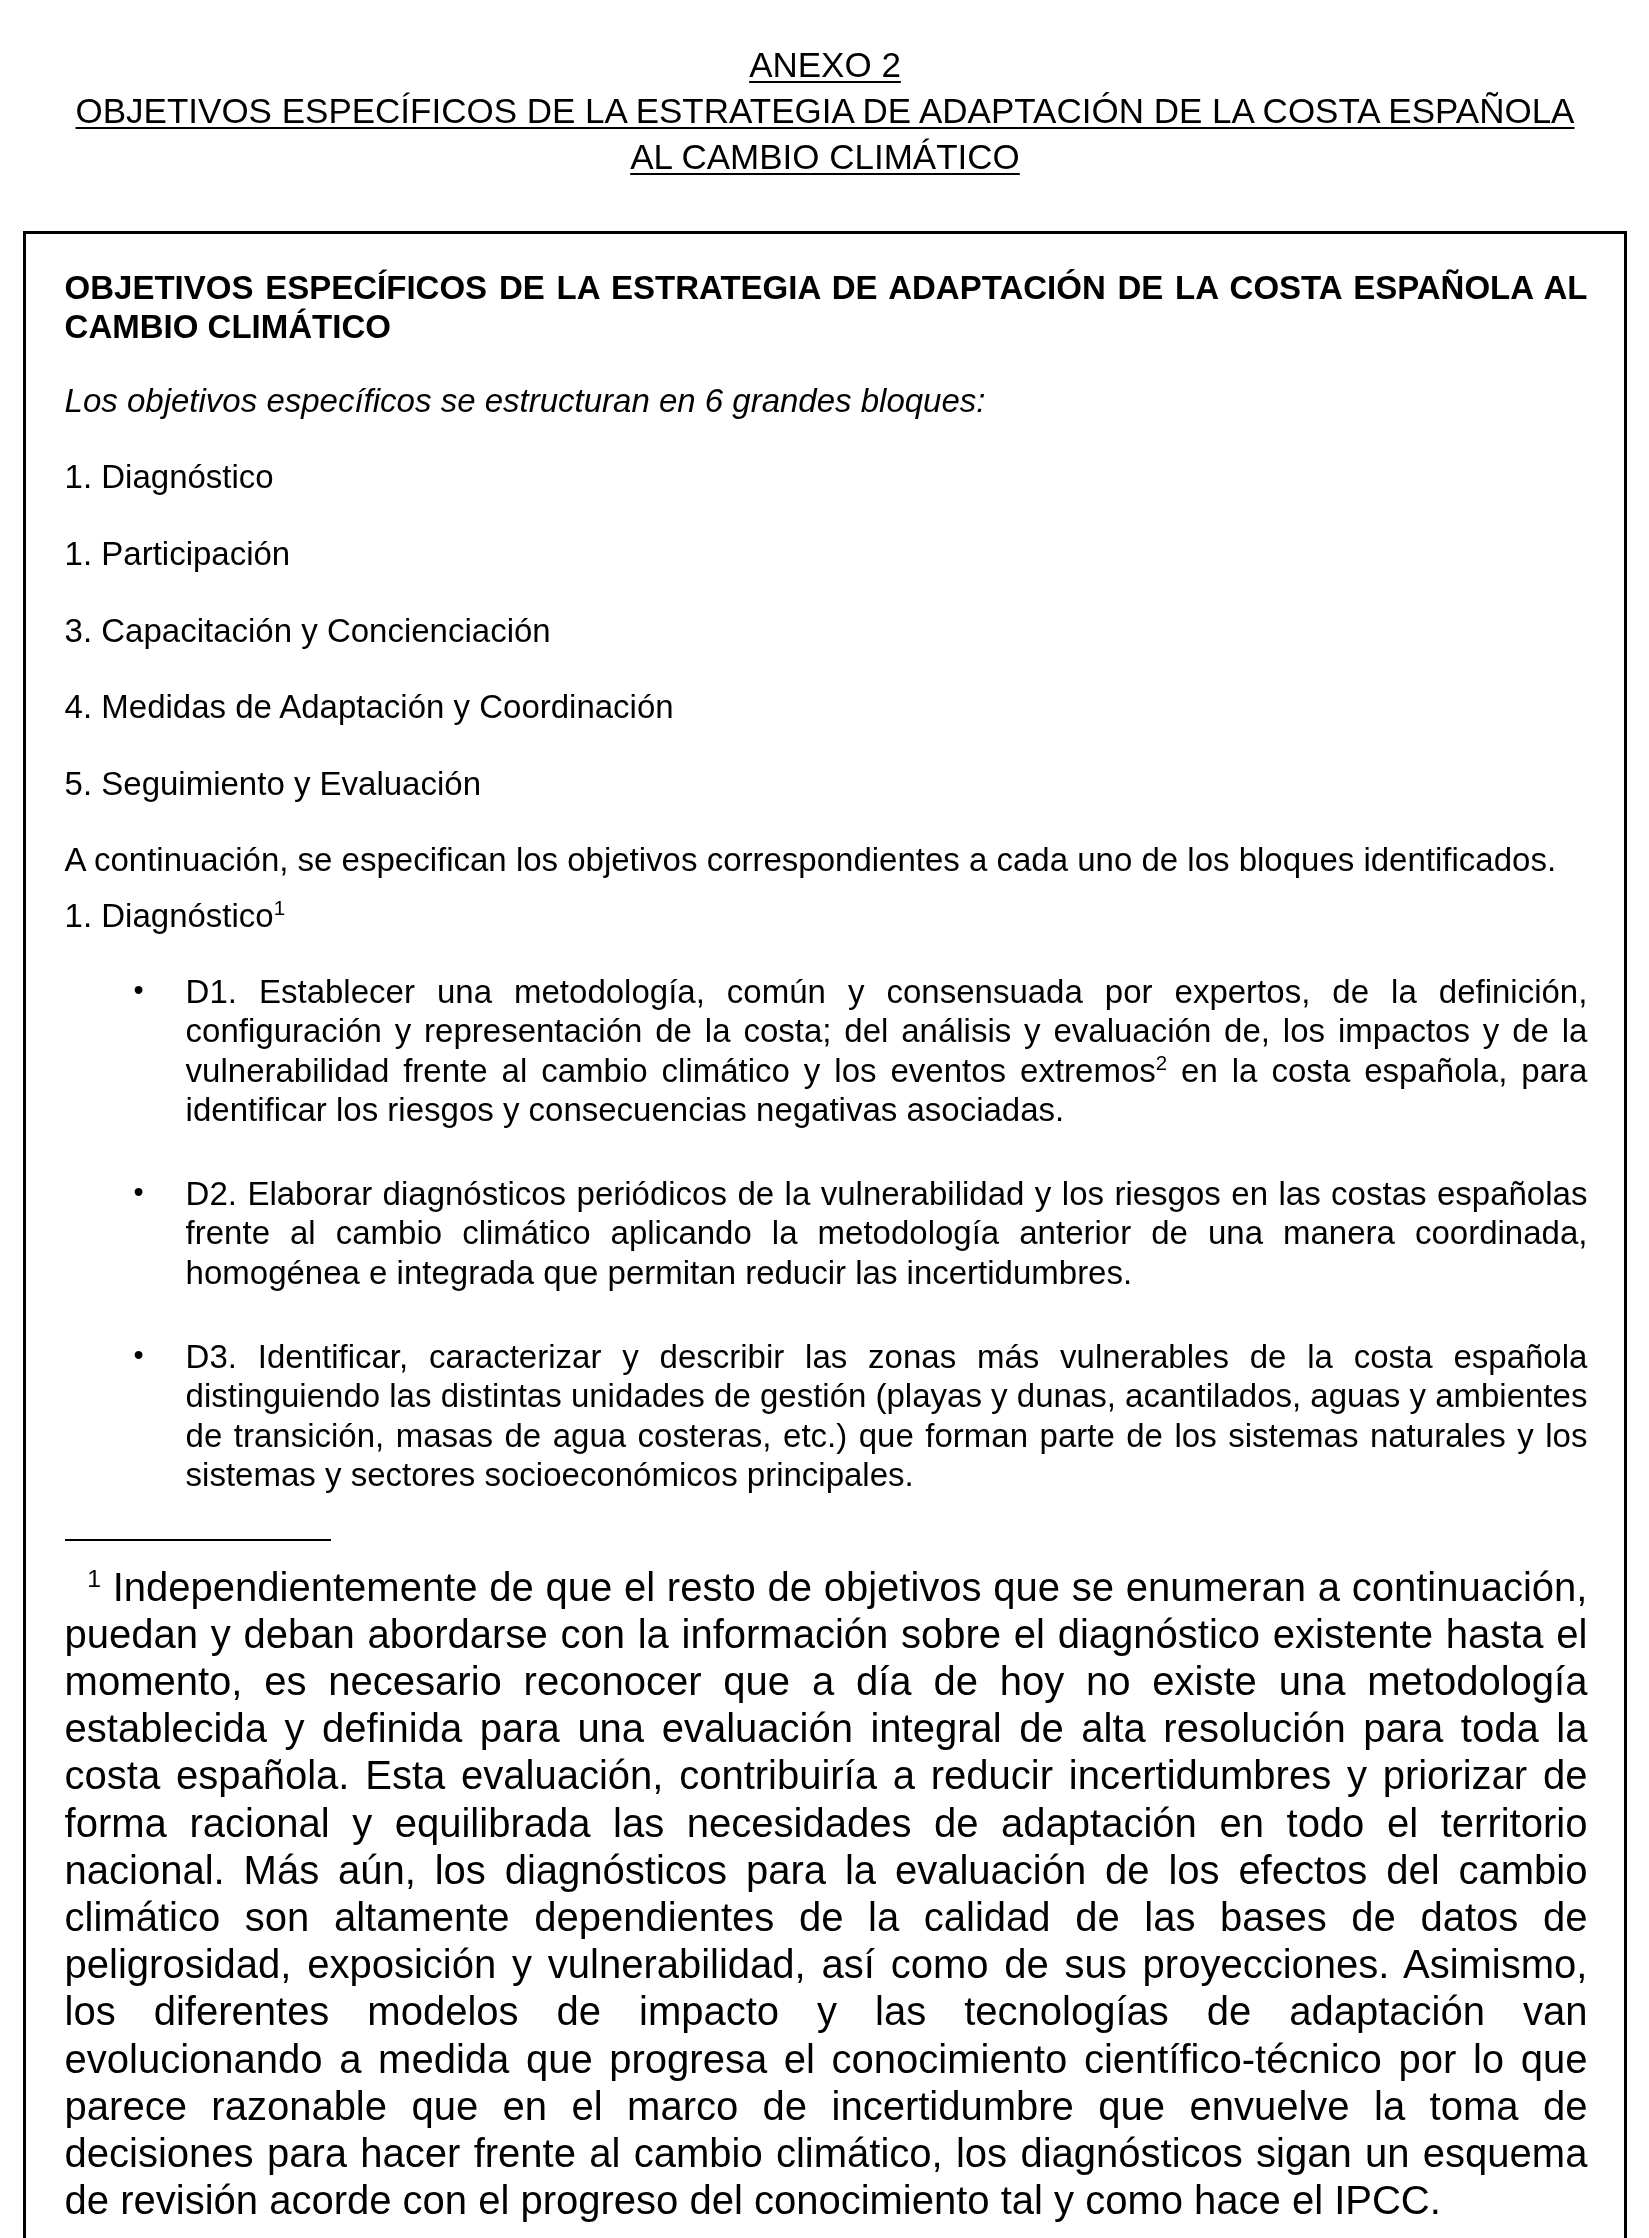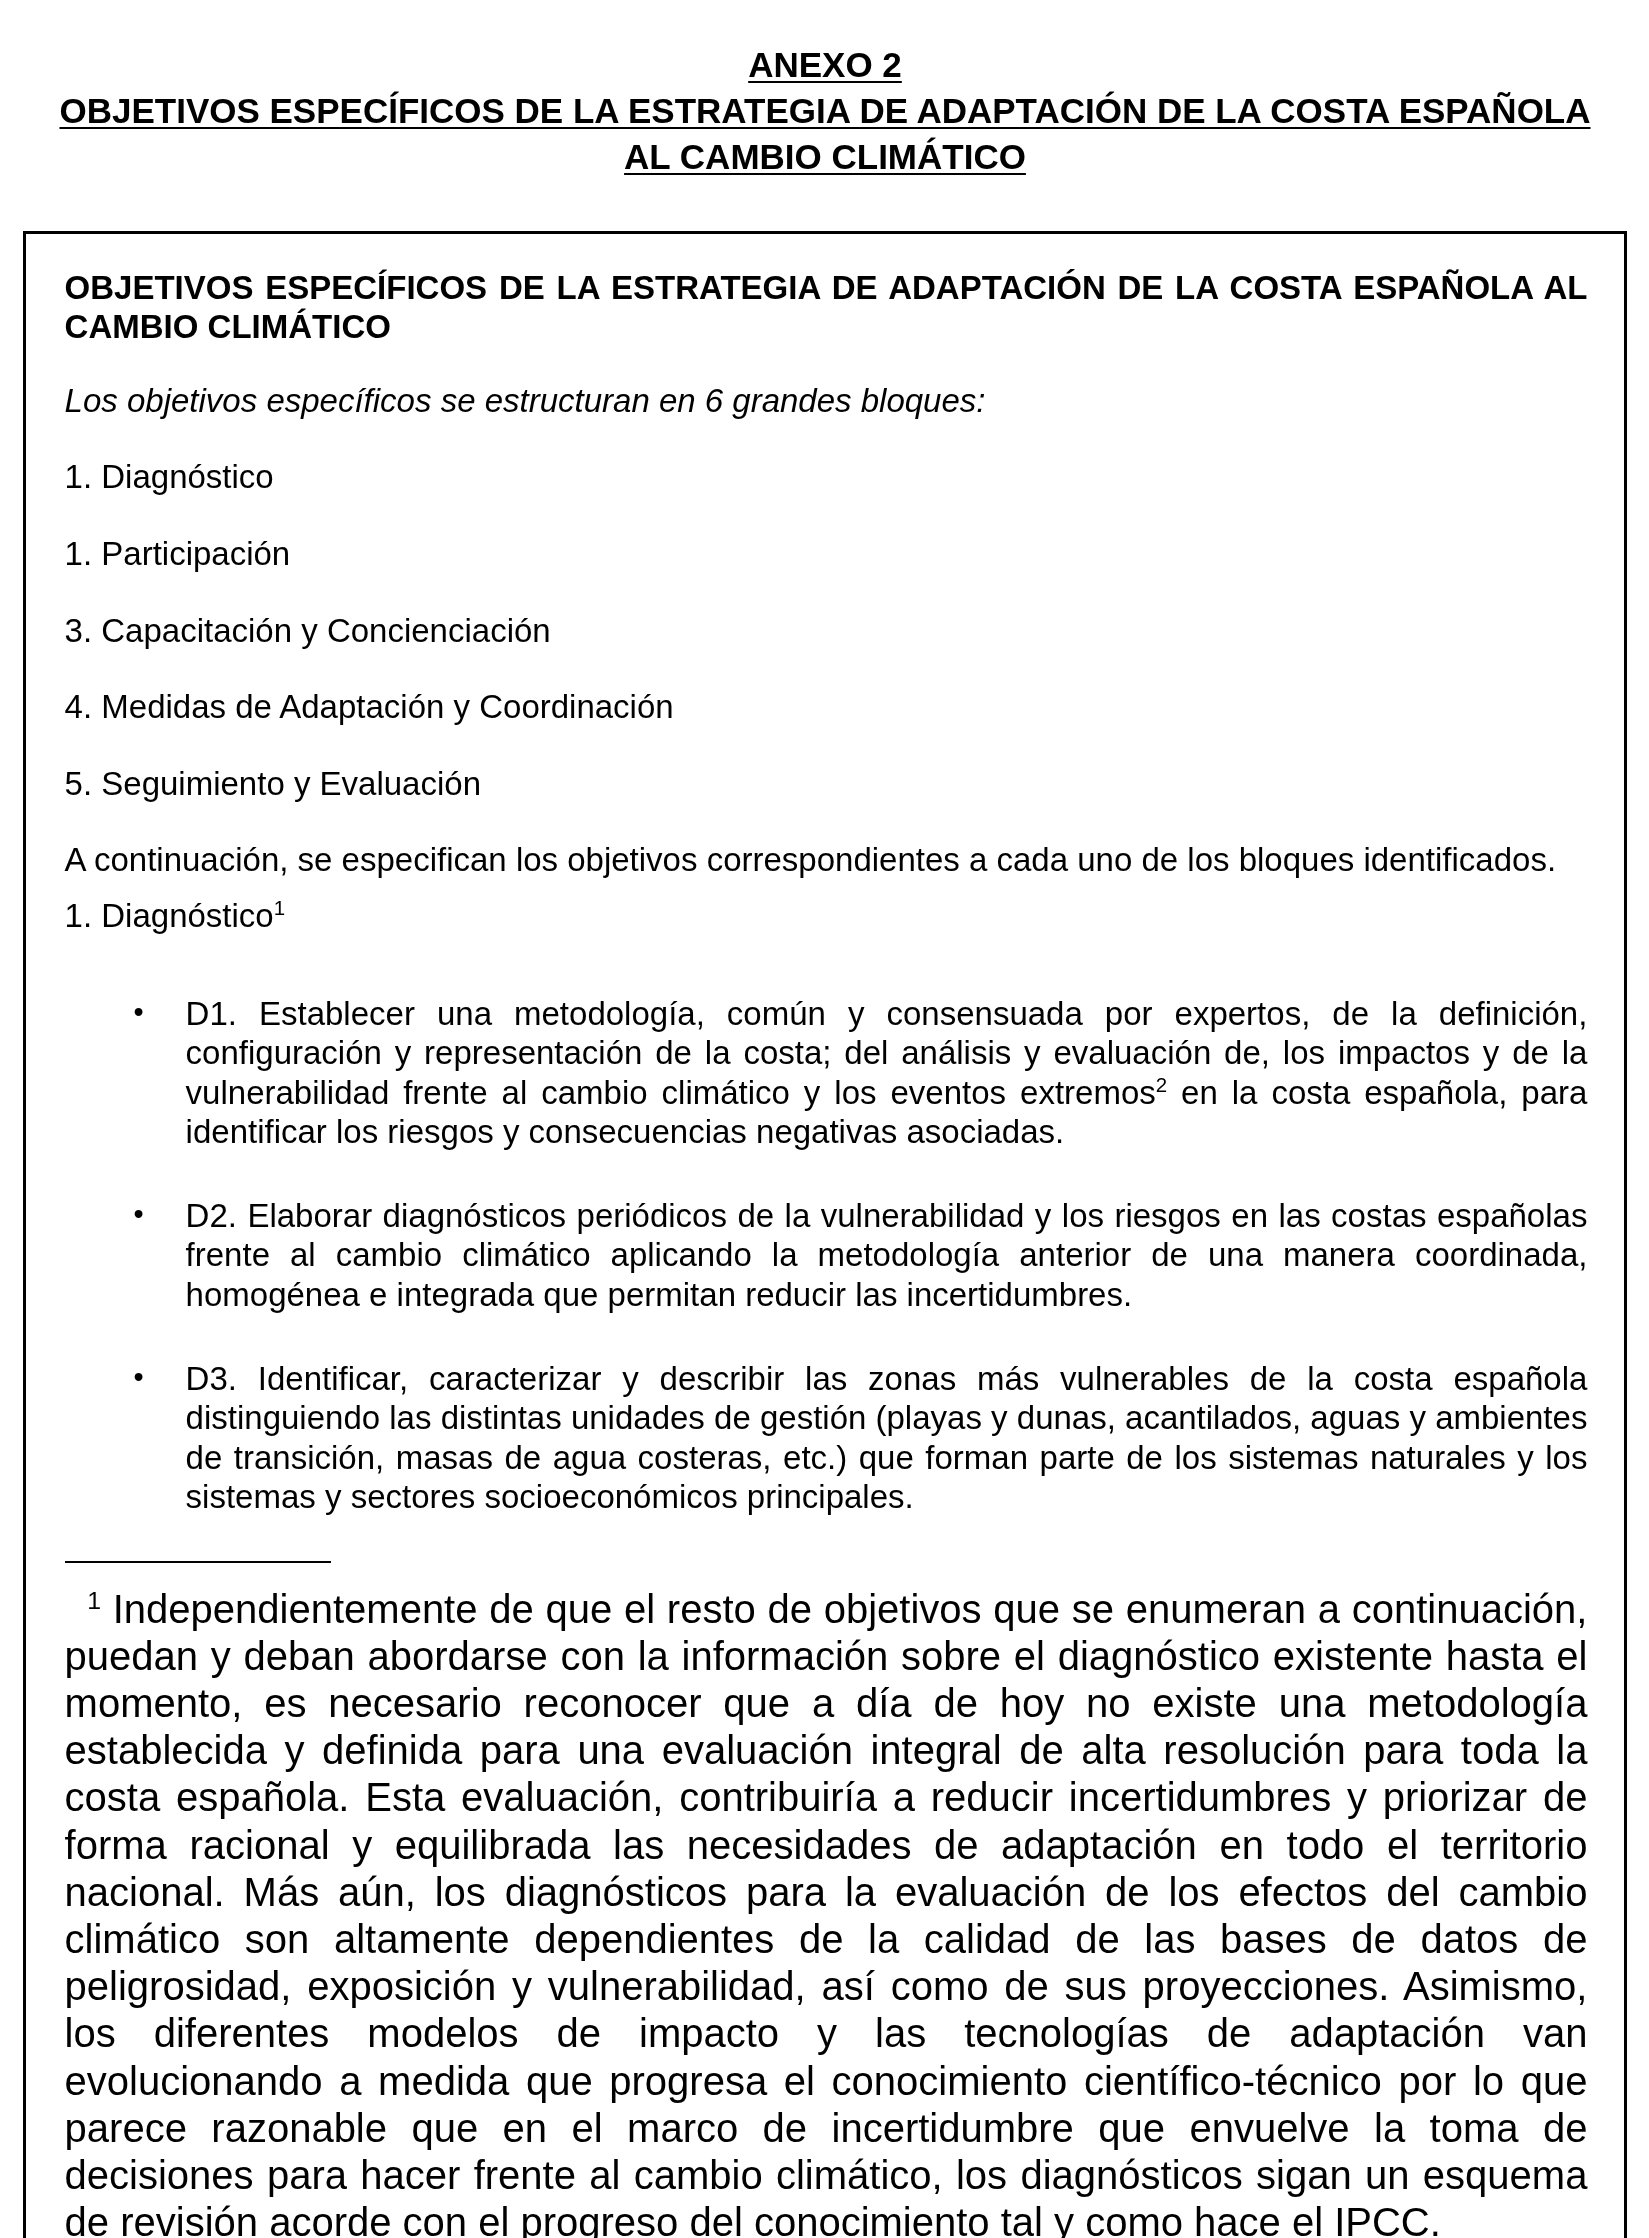--- a/index.html
+++ b/index.html
@@ -19,21 +19,21 @@
   .page-number {
     text-align: right;
     font-weight: bold;
     font-size: 34px;
     letter-spacing: 0.4px;
     padding-right: 3.2px;
   }
   .doc-title {
     margin-top: 29px;
     text-align: center;
-    font-weight: bold;
+    font-weight: normal;
     font-size: 35px;
     line-height: 1.32;
   }
   .doc-title .title-line {
     text-decoration: underline;
     text-underline-offset: 4px;
     text-decoration-thickness: 2.4px;
   }
   .content-box {
     margin-top: 50px;
@@ -54,21 +54,21 @@
     margin-bottom: 37px;
     font-style: italic;
   }
   .block-item {
     margin-bottom: 37px;
   }
   .continuation-text {
     margin-bottom: 16px;
   }
   .section-heading {
-    margin-bottom: 58px;
+    margin-bottom: 36px;
   }
   sup {
     font-size: 0.62em;
     vertical-align: super;
     line-height: 0;
   }
   .bullet-item {
     display: flex;
     margin-left: 69px;
     margin-bottom: 44px;

